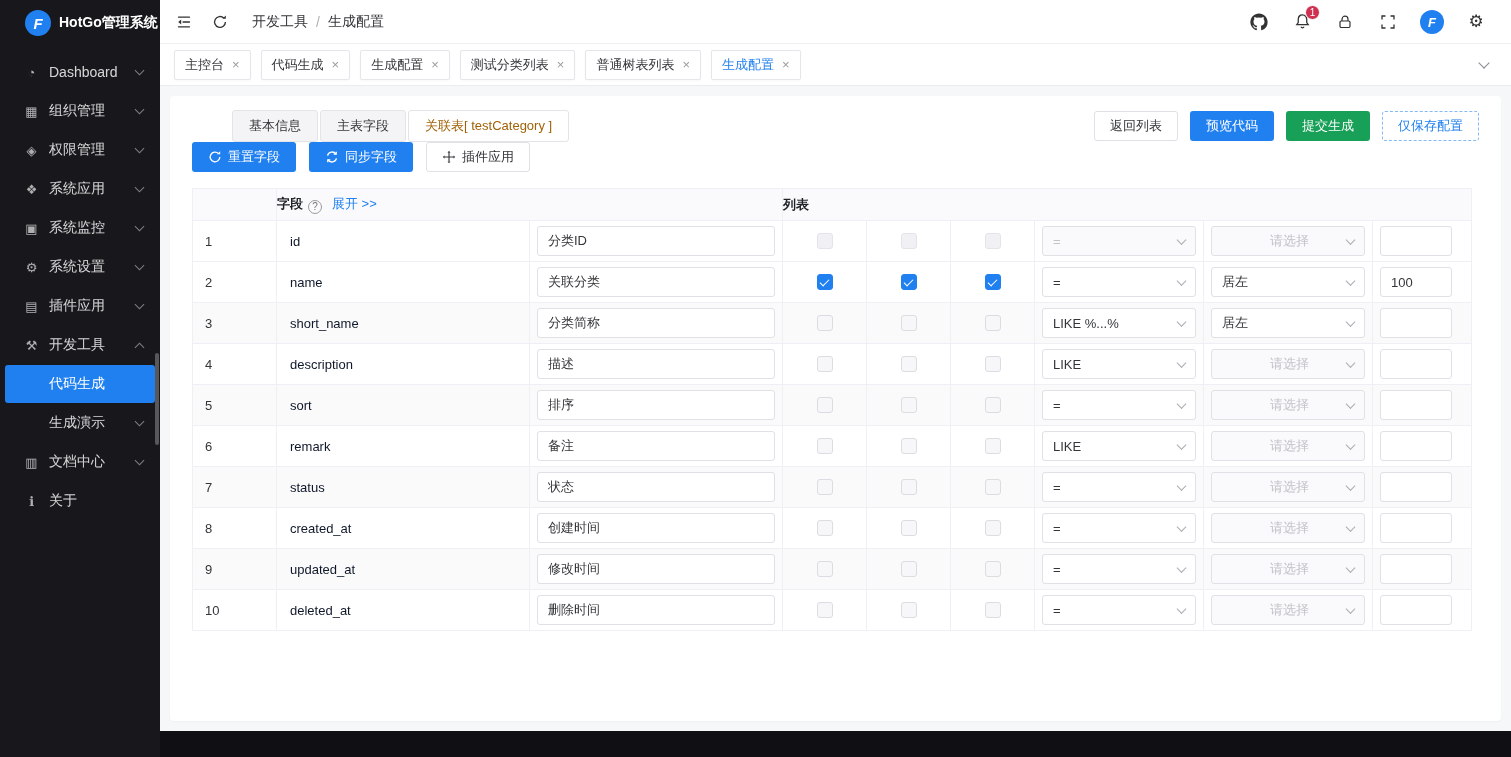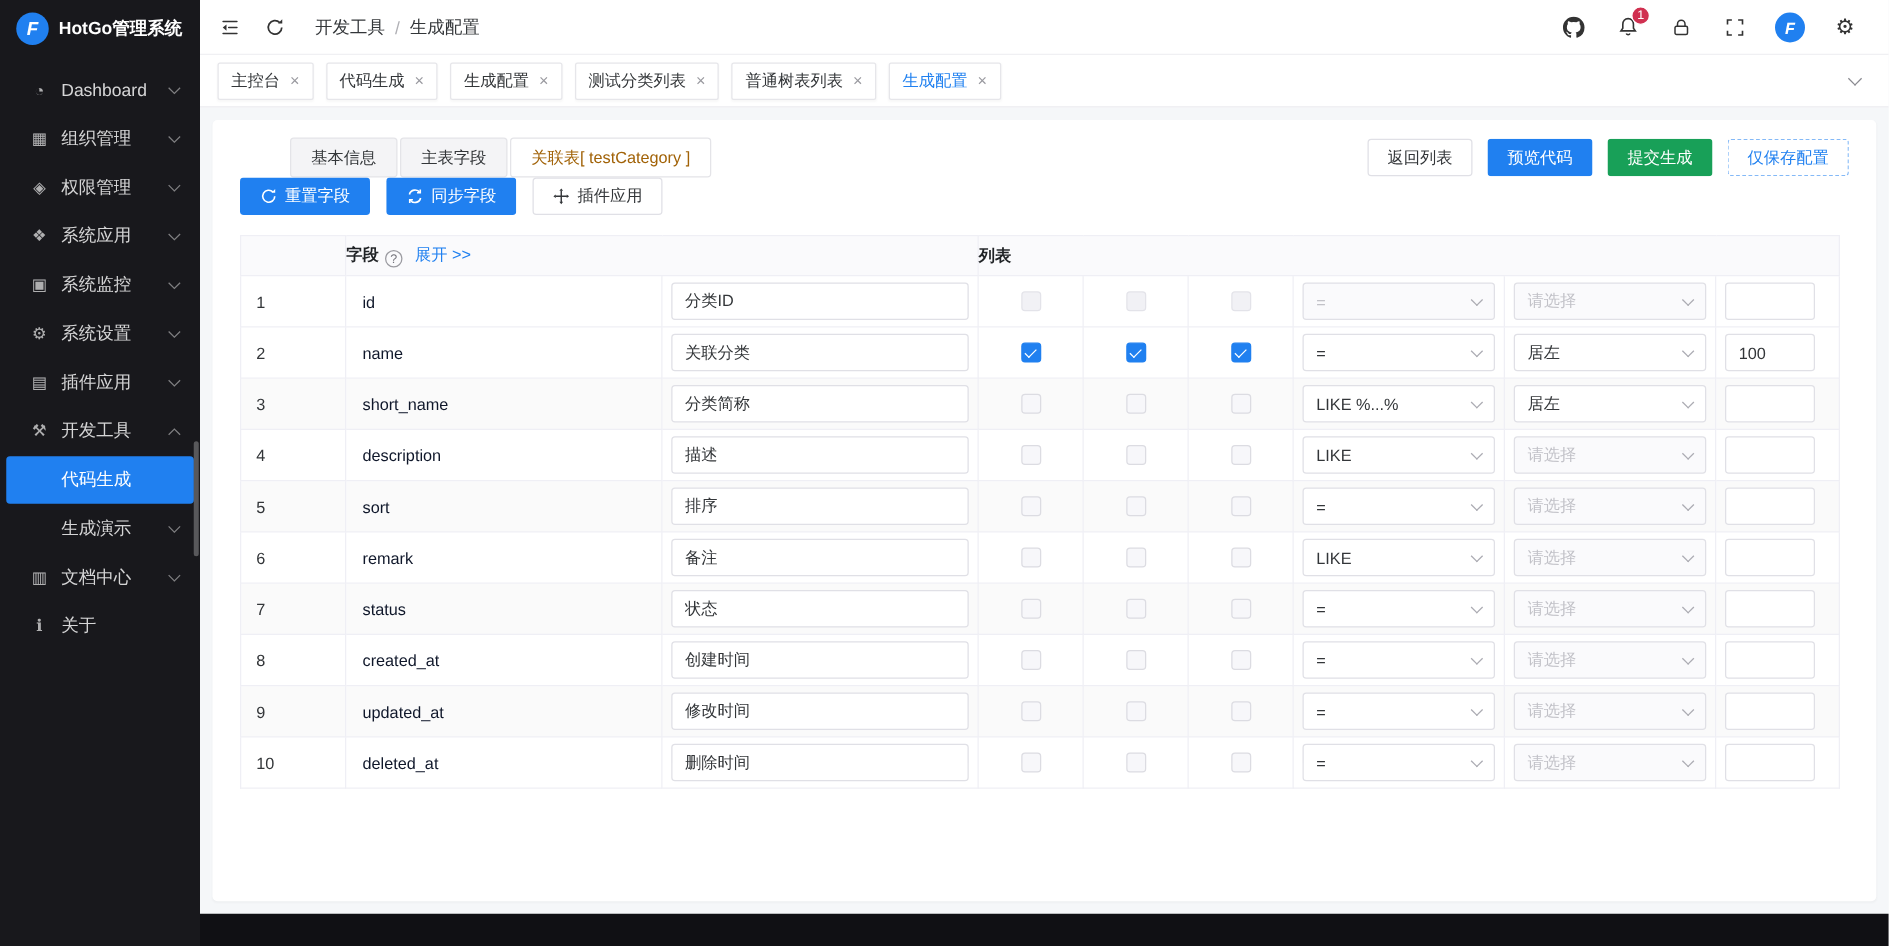--- a/index.html
+++ b/index.html
@@ -2,21 +2,21 @@
 <html><head>
 <meta charset="utf-8">
 <style>
   * { box-sizing: border-box; margin: 0; padding: 0; }
   html,body { width: 1511px; height: 757px; overflow: hidden; }
   body { font-family: "Liberation Sans", "DejaVu Sans", sans-serif; font-size: 14px; color:#333639; background:#f5f7f9; }
   .app { display:flex; width:1511px; height:757px; }
 
   
   .sidebar { width:160px; flex-shrink:0; background:#18181c; color:rgba(255,255,255,.82); position:relative; }
-  .logo { height:46px; display:flex; align-items:center; gap:8px; padding-left:13px; }
+  .logo { height:46px; display:flex; align-items:center; gap:8px; padding-left:25px; }
   .logo-mark { width:26px; height:26px; border-radius:50%; background:#2080f0; display:flex; align-items:center; justify-content:center; flex-shrink:0; }
   .logo-mark::before { content:"F"; color:#fff; font-weight:bold; font-style:italic; font-size:15px; }
   .logo-title { color:#fff; font-size:14px; font-weight:600; white-space:nowrap; }
   #sidebar-nav { padding-top:6px; }
   .menu-item { height:38px; display:flex; align-items:center; padding:0 12px 0 18px; margin:1px 5px; border-radius:3px; font-size:14px; cursor:pointer; color:rgba(255,255,255,.82); }
   .menu-item .mi-icon { width:17px; margin-right:9px; font-size:13px; opacity:.8; display:inline-flex; justify-content:center; }
   .menu-item .mi-label { flex:1; white-space:nowrap; overflow:hidden; }
   .menu-item.sub { padding-left:44px; }
   .menu-item.active { background:#2080f0; color:#fff; }
   .mi-chevron { width:7px; height:7px; border-right:1.3px solid rgba(255,255,255,.45); border-bottom:1.3px solid rgba(255,255,255,.45); transform:rotate(45deg); margin-top:-3px; }
@@ -82,21 +82,21 @@
   .inp { width:100%; height:30px; border:1px solid #e0e0e6; border-radius:3px; background:#fff; padding:0 10px; font-size:13px; color:#333639; font-family:inherit; outline:none; }
   .inp.w { width:72px; }
   .cbx { display:inline-block; width:16px; height:16px; border:1px solid #dcdce2; border-radius:3px; background:#f7f7fa; position:relative; cursor:pointer; vertical-align:middle; }
   .cbx.checked { background:#2080f0; border-color:#2080f0; }
   .cbx.checked::after { content:""; position:absolute; left:4.5px; top:1.5px; width:4px; height:8px; border-right:1.8px solid #fff; border-bottom:1.8px solid #fff; transform:rotate(45deg); }
   .cbx.dis { background:#f1f1f5; border-color:#e3e3e9; }
   .sel { height:30px; border:1px solid #e0e0e6; border-radius:3px; background:#fff; display:flex; align-items:center; padding:0 24px 0 10px; position:relative; cursor:pointer; color:#333639; }
   .sel .arrow { position:absolute; right:10px; top:50%; width:7px; height:7px; border-right:1.3px solid #ababb2; border-bottom:1.3px solid #ababb2; transform:translateY(-65%) rotate(45deg); }
   .sel.dis { background:#fafafc; cursor:not-allowed; }
   .sel.dis span { color:#c2c2c8; }
-  .sel .ph { color:#c2c2c8; }
+  .sel .ph { color:#c2c2c8;margin-left:48px; }
   .sel span { white-space:nowrap; overflow:hidden; }
 
   .footer-dark { height:26px; background:#101014; }
 </style>
 </head>
 <body>
 
 <div class="app">
 
   <aside class="sidebar">

